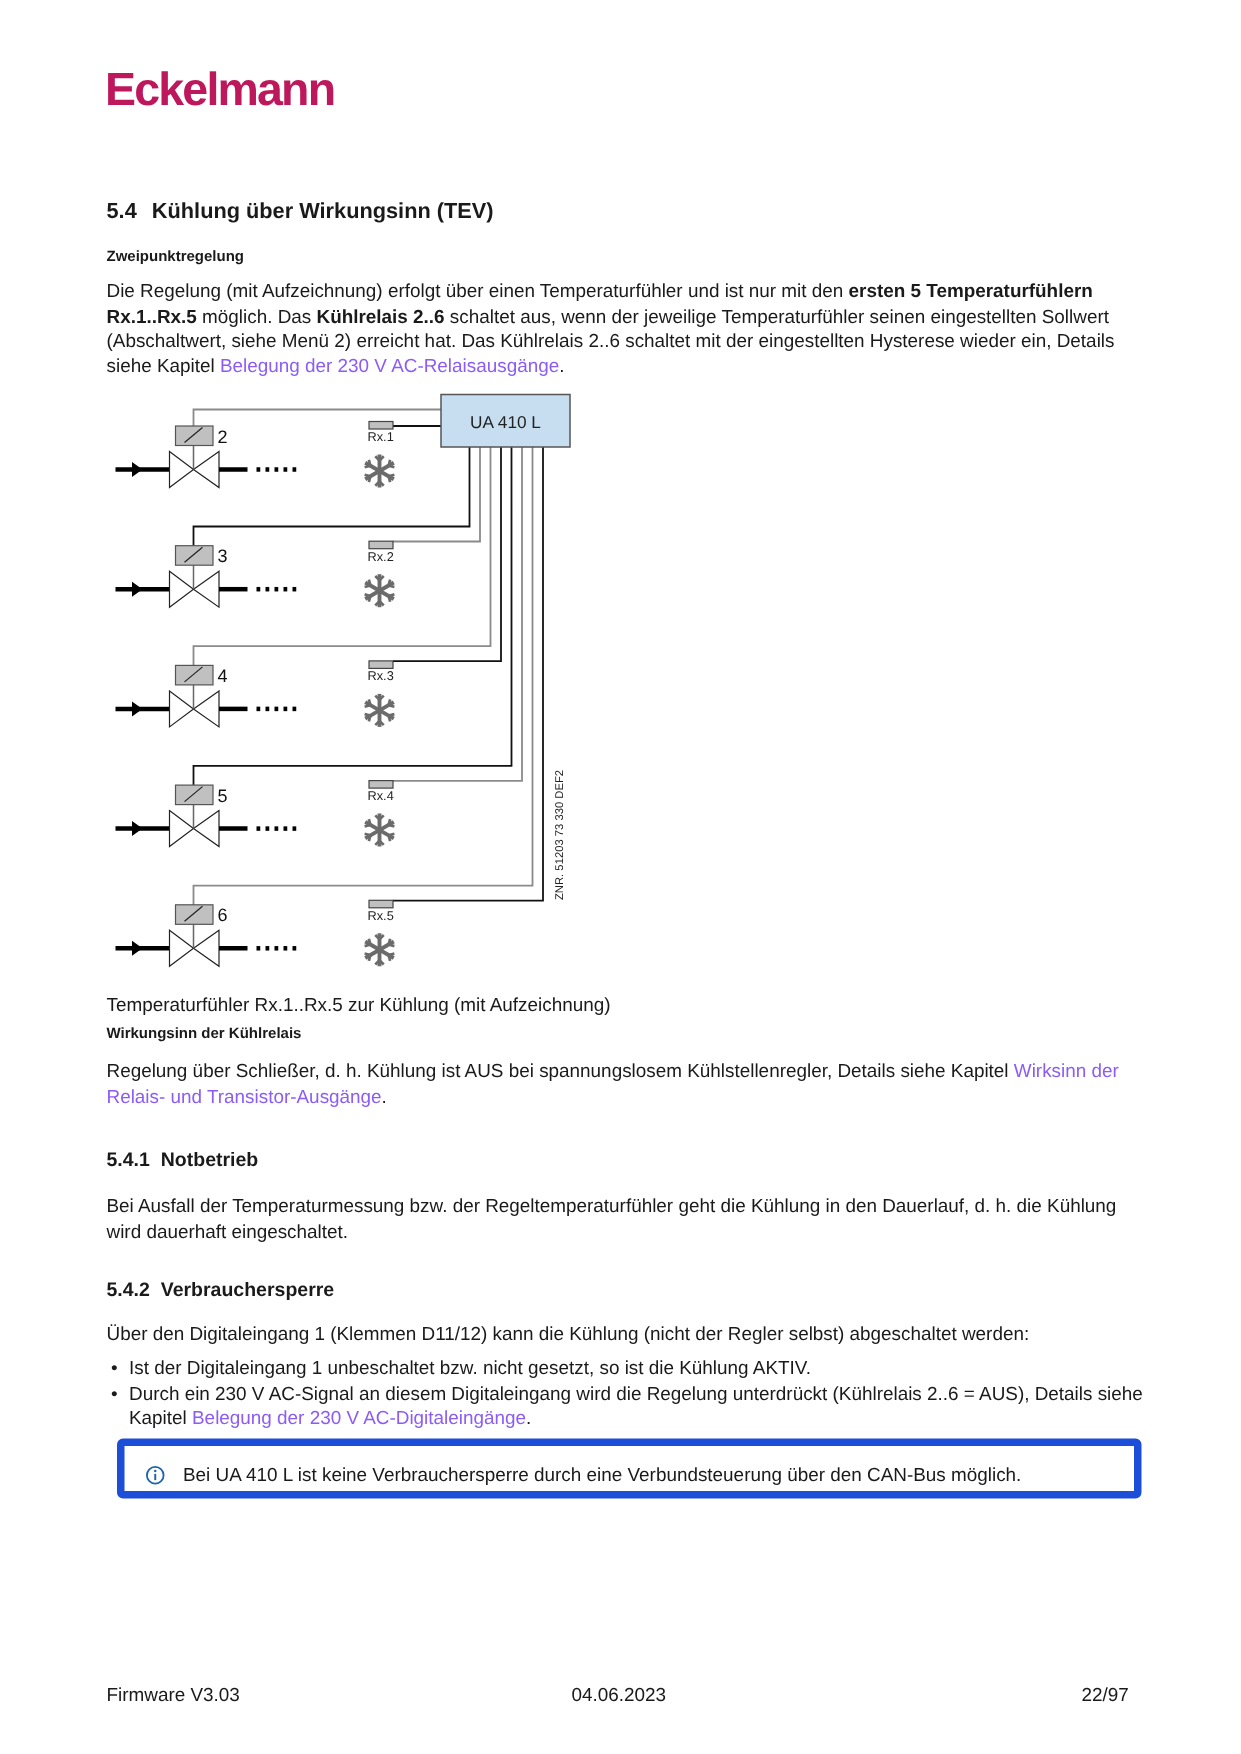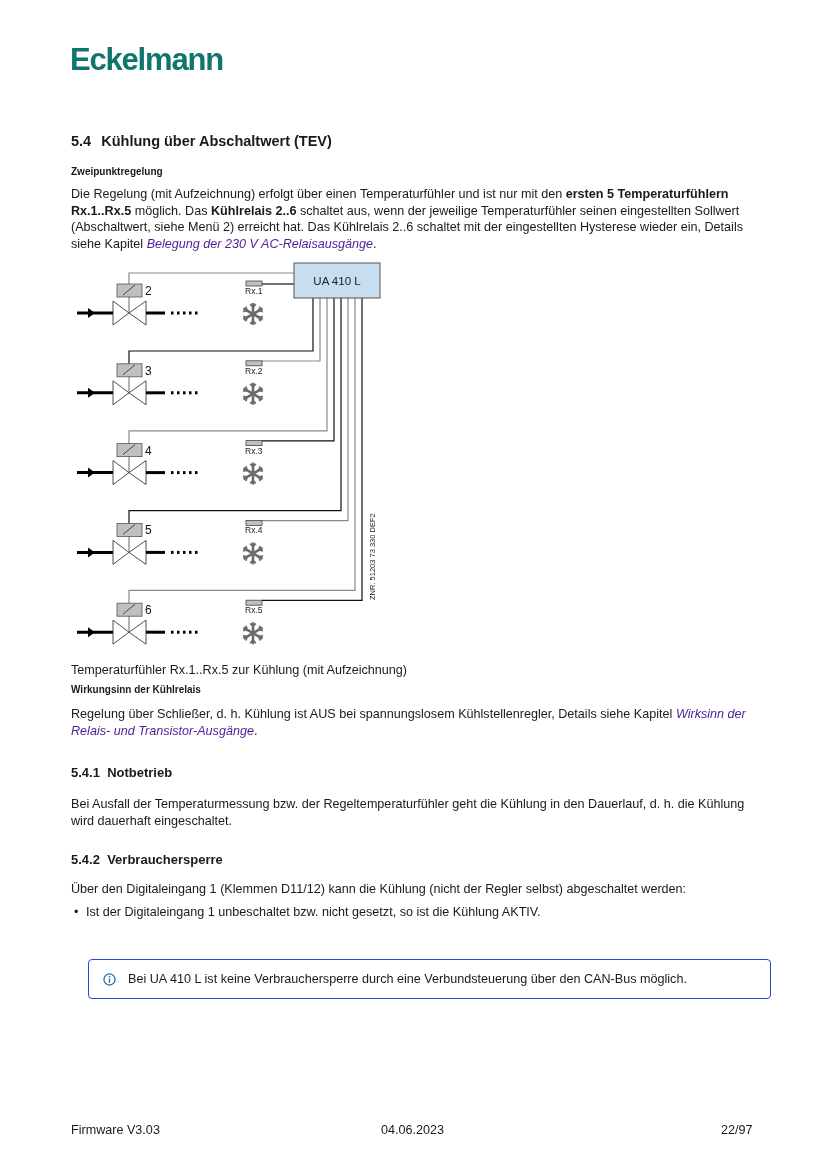--- a/index.html
+++ b/index.html
@@ -1,40 +1,40 @@
 <!DOCTYPE html>
 <html><head>
 <meta charset="utf-8">
 <style>
   html, body { margin: 0; padding: 0; background: #ffffff; }
   body { width: 827px; height: 1169px; position: relative; font-family: "Liberation Sans", sans-serif; color: #1a1a1a; overflow: hidden; }
-  .logo { position: absolute; left: 70px; top: 42px; font-family: "Liberation Sans", sans-serif; font-weight: bold; font-size: 31px; letter-spacing: -1.2px; color: #0f766e; }
+  .logo { position: absolute; left: 70px; top: 42px; font-family: "Liberation Sans", sans-serif; font-weight: bold; font-size: 31px; letter-spacing: -1.2px; color: #be185d; }
   .h2 { position: absolute; left: 71px; top: 133px; font-size: 14.5px; font-weight: bold; }
   .h2 .num { margin-right: 6px; text-align: center; }
   .h3 { position: absolute; left: 71px; font-size: 13px; font-weight: bold; }
   .sub { position: absolute; left: 71px; font-size: 10px; font-weight: bold; }
   .p { position: absolute; left: 71px; width: 690px; font-size: 12.6px; line-height: 16.5px; }
-  .link { color: #4c1d95; font-style: italic; }
+  .link { color: #8b5cf6; }
   .diagram { position: absolute; left: 70px; top: 258px; }
   ul.bullets { position: absolute; left: 71px; top: 904px; margin: 0; padding: 0; list-style: none; width: 700px; font-size: 12.6px; line-height: 16.5px; }
   ul.bullets li { position: relative; padding-left: 15px; }
   ul.bullets li::before { content: "•"; position: absolute; left: 3px; top: 0; }
-  .note { position: absolute; left: 88px; top: 959px; width: 683px; height: 40px; border: 1px solid #1d4ed8; border-radius: 4px; box-sizing: border-box; background: #fff; }
+  .note { position: absolute; left: 78px; top: 959px; width: 683px; height: 40px; border: 5px solid #1d4ed8; border-radius: 4px; box-sizing: border-box; background: #fff; }
   .note .icon { position: absolute; left: 14px; top: 13px; width: 13px; height: 13px; }
   .note .text { position: absolute; left: 39px; top: 12px; font-size: 12.6px; }
   .footer { position: absolute; top: 1123px; font-size: 12.6px; }
 </style>
 </head>
 <body>
 
 <div class="logo">Eckelmann</div>
 
 <div class="h2">
   <span class="num">5.4</span>
-  <span>Kühlung über Abschaltwert (TEV)</span>
+  <span>Kühlung über Wirkungsinn (TEV)</span>
 </div>
 
 <div class="sub" style="top:166px">Zweipunktregelung</div>
 
 <div class="p" style="top:186px"><span>Die Regelung (mit Aufzeichnung) erfolgt über einen Temperaturfühler und ist nur mit den </span><b>ersten 5 Temperaturfühlern Rx.1..Rx.5</b><span> möglich. Das </span><b>Kühlrelais 2..6</b><span> schaltet aus, wenn der jeweilige Temperaturfühler seinen eingestellten Sollwert (Abschaltwert, siehe Menü 2) erreicht hat. Das Kühlrelais 2..6 schaltet mit der eingestellten Hysterese wieder ein, Details siehe Kapitel </span><span class="link">Belegung der 230 V AC-Relaisausgänge</span><span>.</span></div>
 
 <svg class="diagram" width="320" height="395" viewBox="70 258 320 395" xmlns="http://www.w3.org/2000/svg">
   <g id="wires">
       <polyline points="129,284 129,273 294,273" fill="none" stroke="#8a8a8a" stroke-width="1.2"></polyline>
       <polyline points="262,284 294,284" fill="none" stroke="#111111" stroke-width="1.2"></polyline>
@@ -234,20 +234,21 @@
 <div class="p" style="top:706px"><span>Regelung über Schließer, d. h. Kühlung ist AUS bei spannungslosem Kühlstellenregler, Details siehe Kapitel </span><span class="link">Wirksinn der Relais- und Transistor-Ausgänge</span><span>.</span></div>
 
 <div class="h3" style="top:765px"><span>5.4.1</span>&nbsp; <span>Notbetrieb</span></div>
 <div class="p" style="top:796px">Bei Ausfall der Temperaturmessung bzw. der Regeltemperaturfühler geht die Kühlung in den Dauerlauf, d. h. die Kühlung wird dauerhaft eingeschaltet.</div>
 
 <div class="h3" style="top:852px"><span>5.4.2</span>&nbsp; <span>Verbrauchersperre</span></div>
 <div class="p" style="top:881px">Über den Digitaleingang 1 (Klemmen D11/12) kann die Kühlung (nicht der Regler selbst) abgeschaltet werden:</div>
 
 <ul class="bullets">
   <li>Ist der Digitaleingang 1 unbeschaltet bzw. nicht gesetzt, so ist die Kühlung AKTIV.</li>
+  <li><span>Durch ein 230 V AC-Signal an diesem Digitaleingang wird die Regelung unterdrückt (Kühlrelais 2..6 = AUS), Details siehe Kapitel </span><span class="link">Belegung der 230 V AC-Digitaleingänge</span><span>.</span></li>
 </ul>
 
 <div class="note">
   <svg class="icon" viewBox="0 0 14 14">
     <circle cx="7" cy="7" r="6" fill="none" stroke="#1f64a8" stroke-width="1.3"></circle>
     <rect x="6.3" y="6" width="1.4" height="4.5" fill="#1f64a8"></rect>
     <circle cx="7" cy="4" r="0.9" fill="#1f64a8"></circle>
   </svg>
   <span class="text">Bei UA 410 L ist keine Verbrauchersperre durch eine Verbundsteuerung über den CAN-Bus möglich.</span>
 </div>

